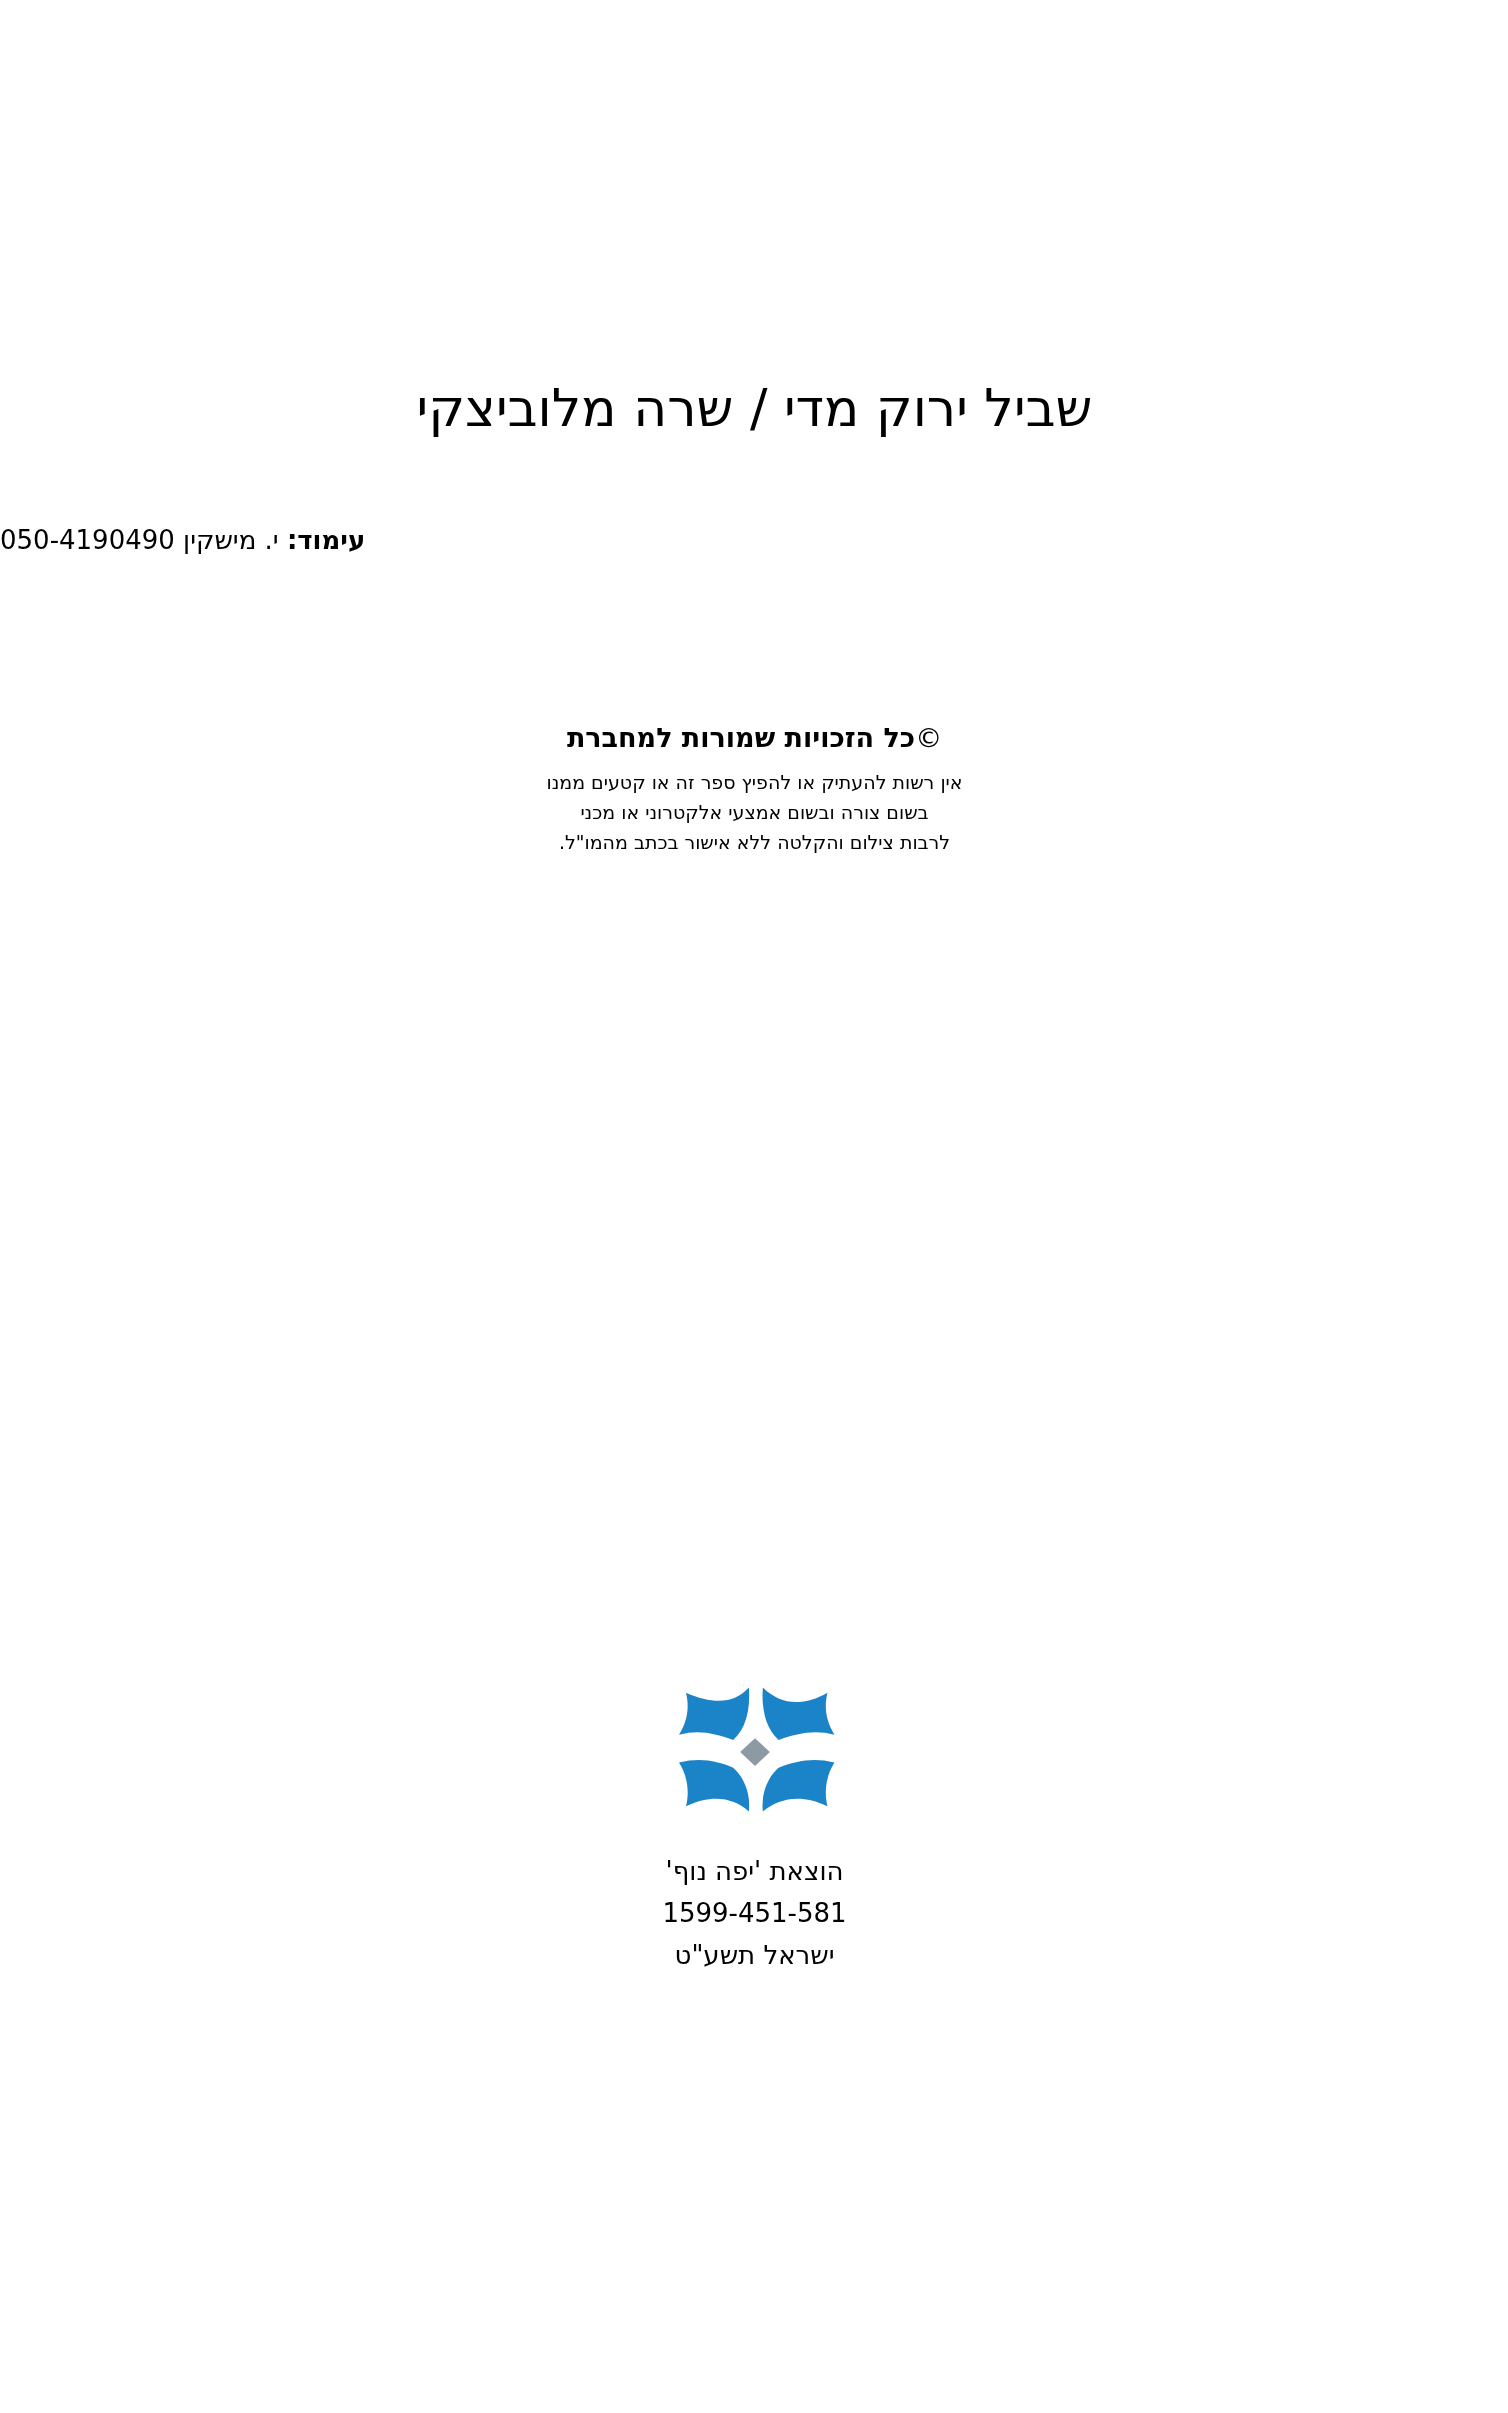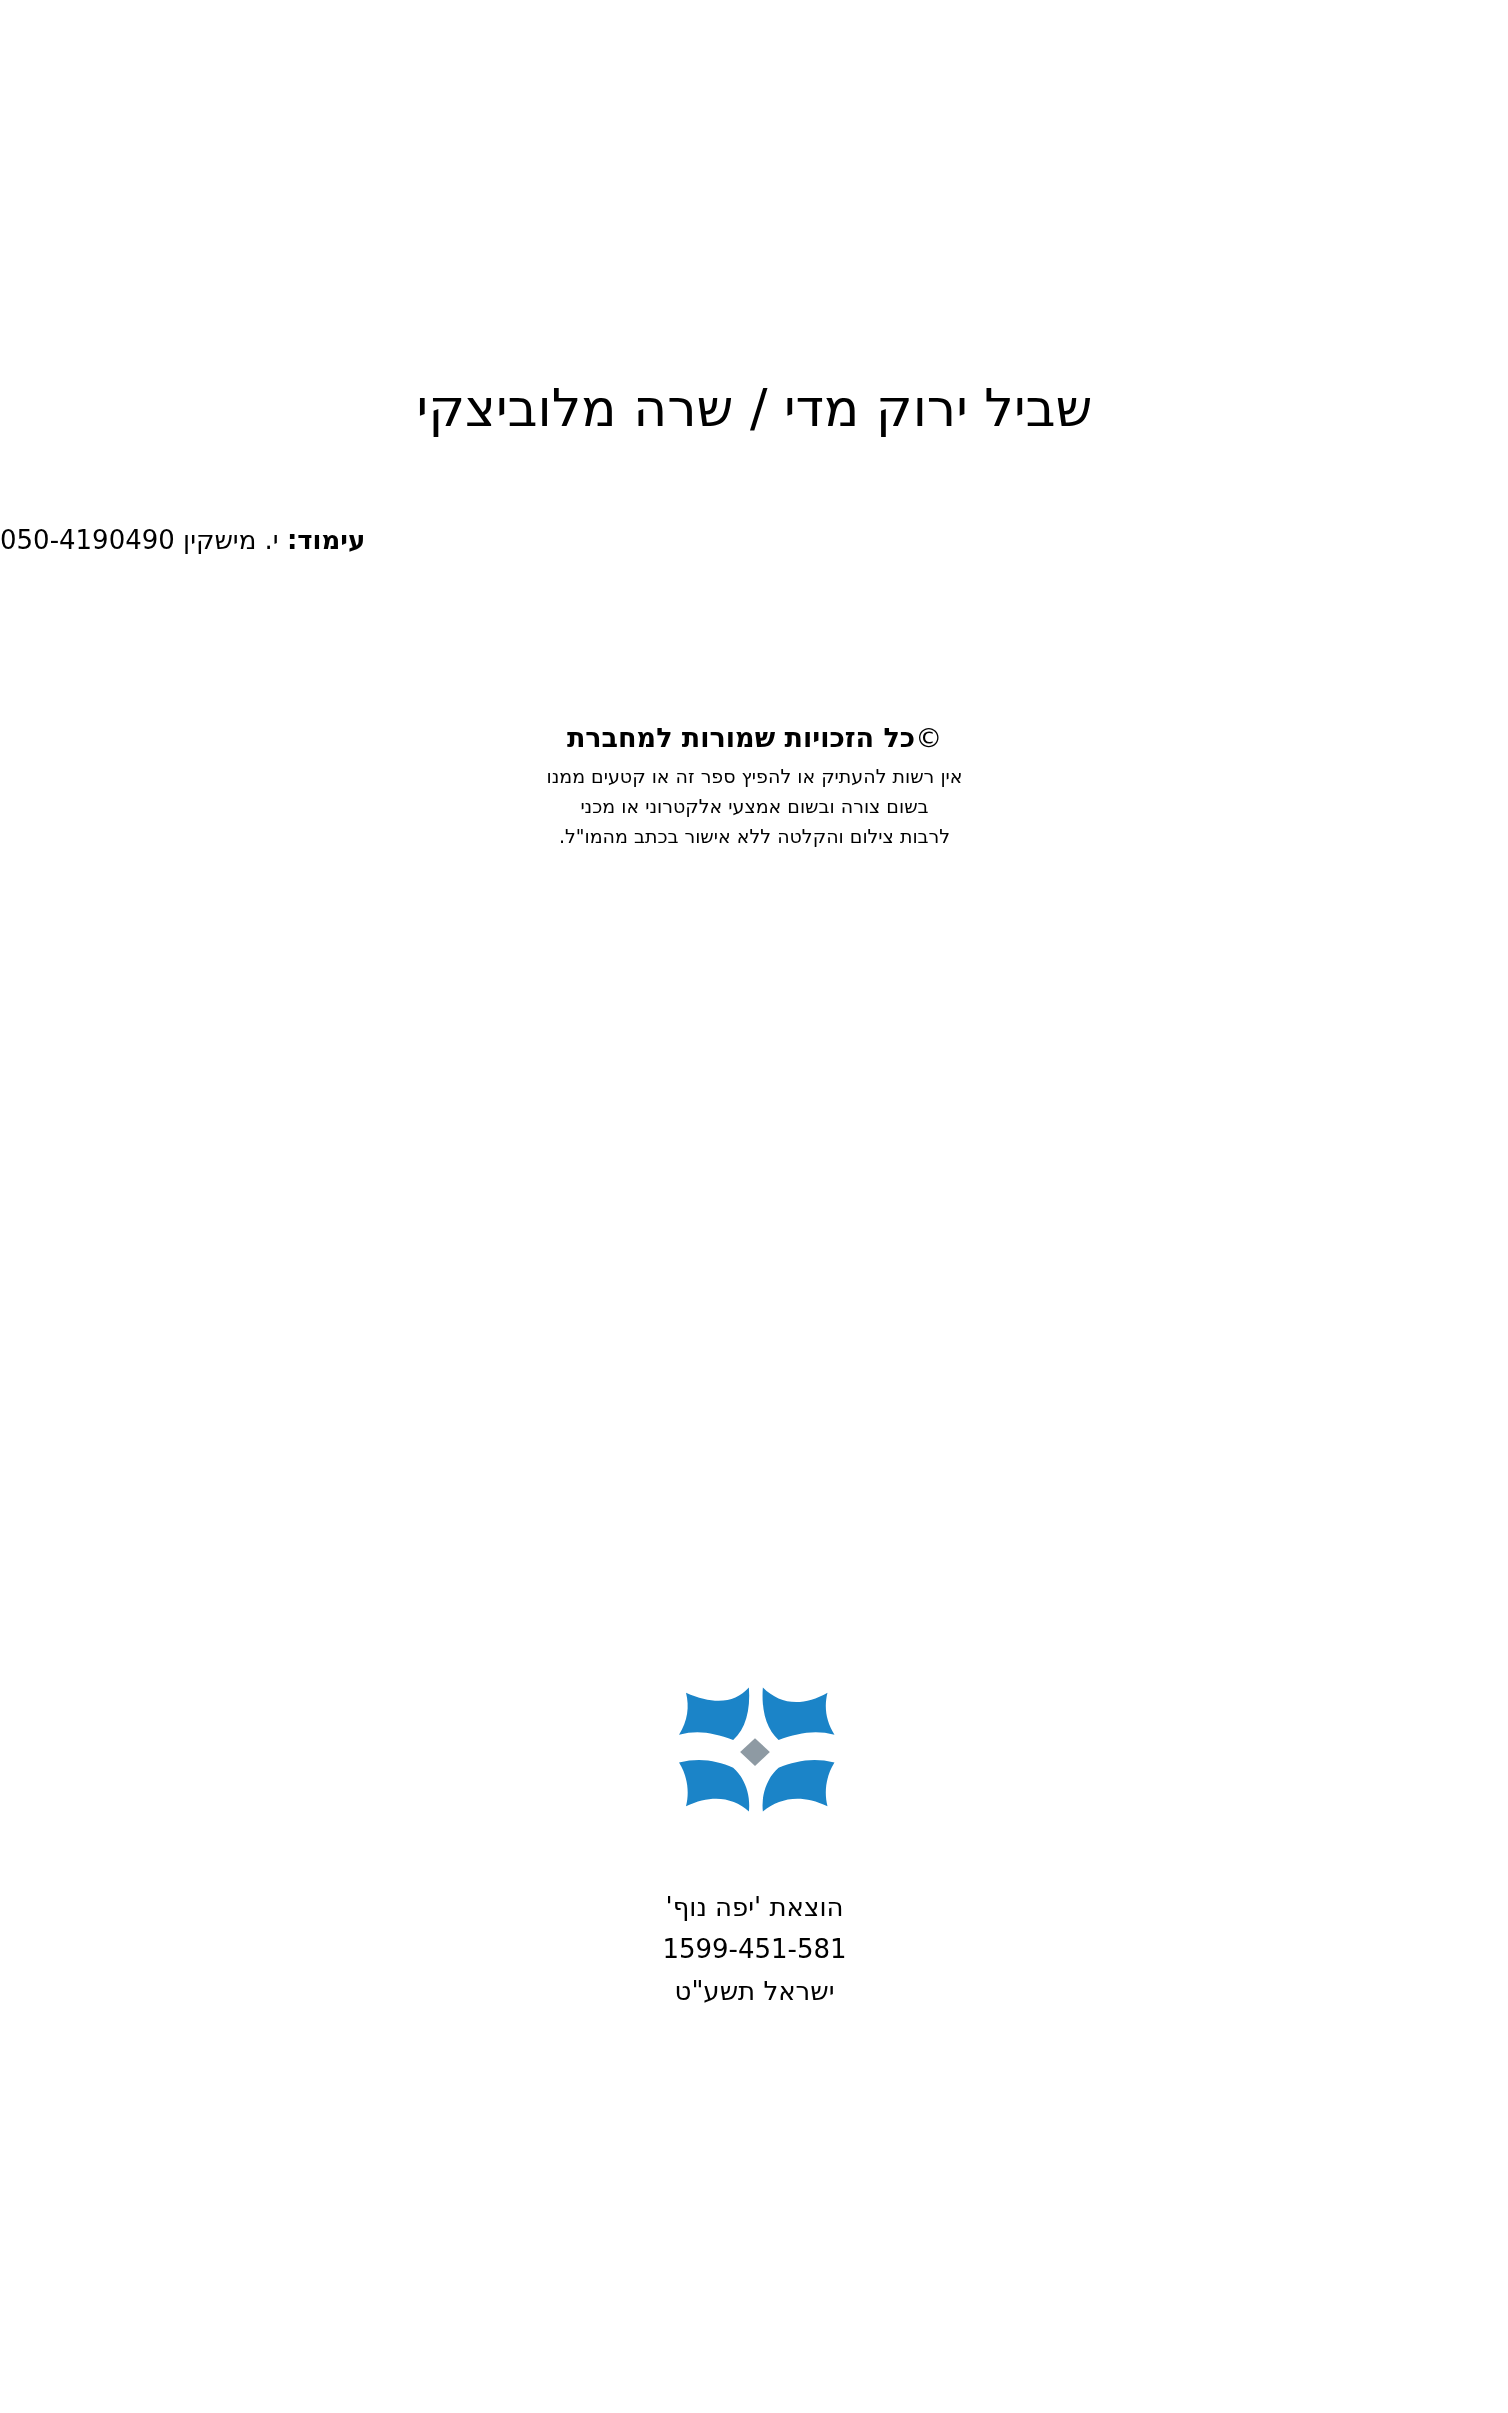--- a/index.html
+++ b/index.html
@@ -61,21 +61,21 @@
     top: 717px;
     left: 0;
     right: 0;
     text-align: center;
     font-size: 26px;
     line-height: 1.58;
   }
   .copyright-heading {
     font-weight: bold;
     font-size: 27px;
-    margin-bottom: 1px;
+    margin-bottom: 7px;
   }
   .copyright-symbol {
     font-weight: normal;
     font-size: 27px;
   }
   .copyright-line {
     font-weight: 400;
     font-size: 19px;
   }
 
@@ -97,21 +97,20 @@
 
   
   .publisher-block {
     position: absolute;
     top: 1850px;
     left: 0;
     right: 0;
     text-align: center;
     font-size: 26px;
     line-height: 1.62;
-    margin-top: 36px;
   }
   .publisher-line { font-weight: 400; }
 </style>
 </head>
 <body>
 
 <div class="page">
 
   <div class="title-block">
     <div class="book-title">שביל ירוק מדי / שרה מלוביצקי</div>

